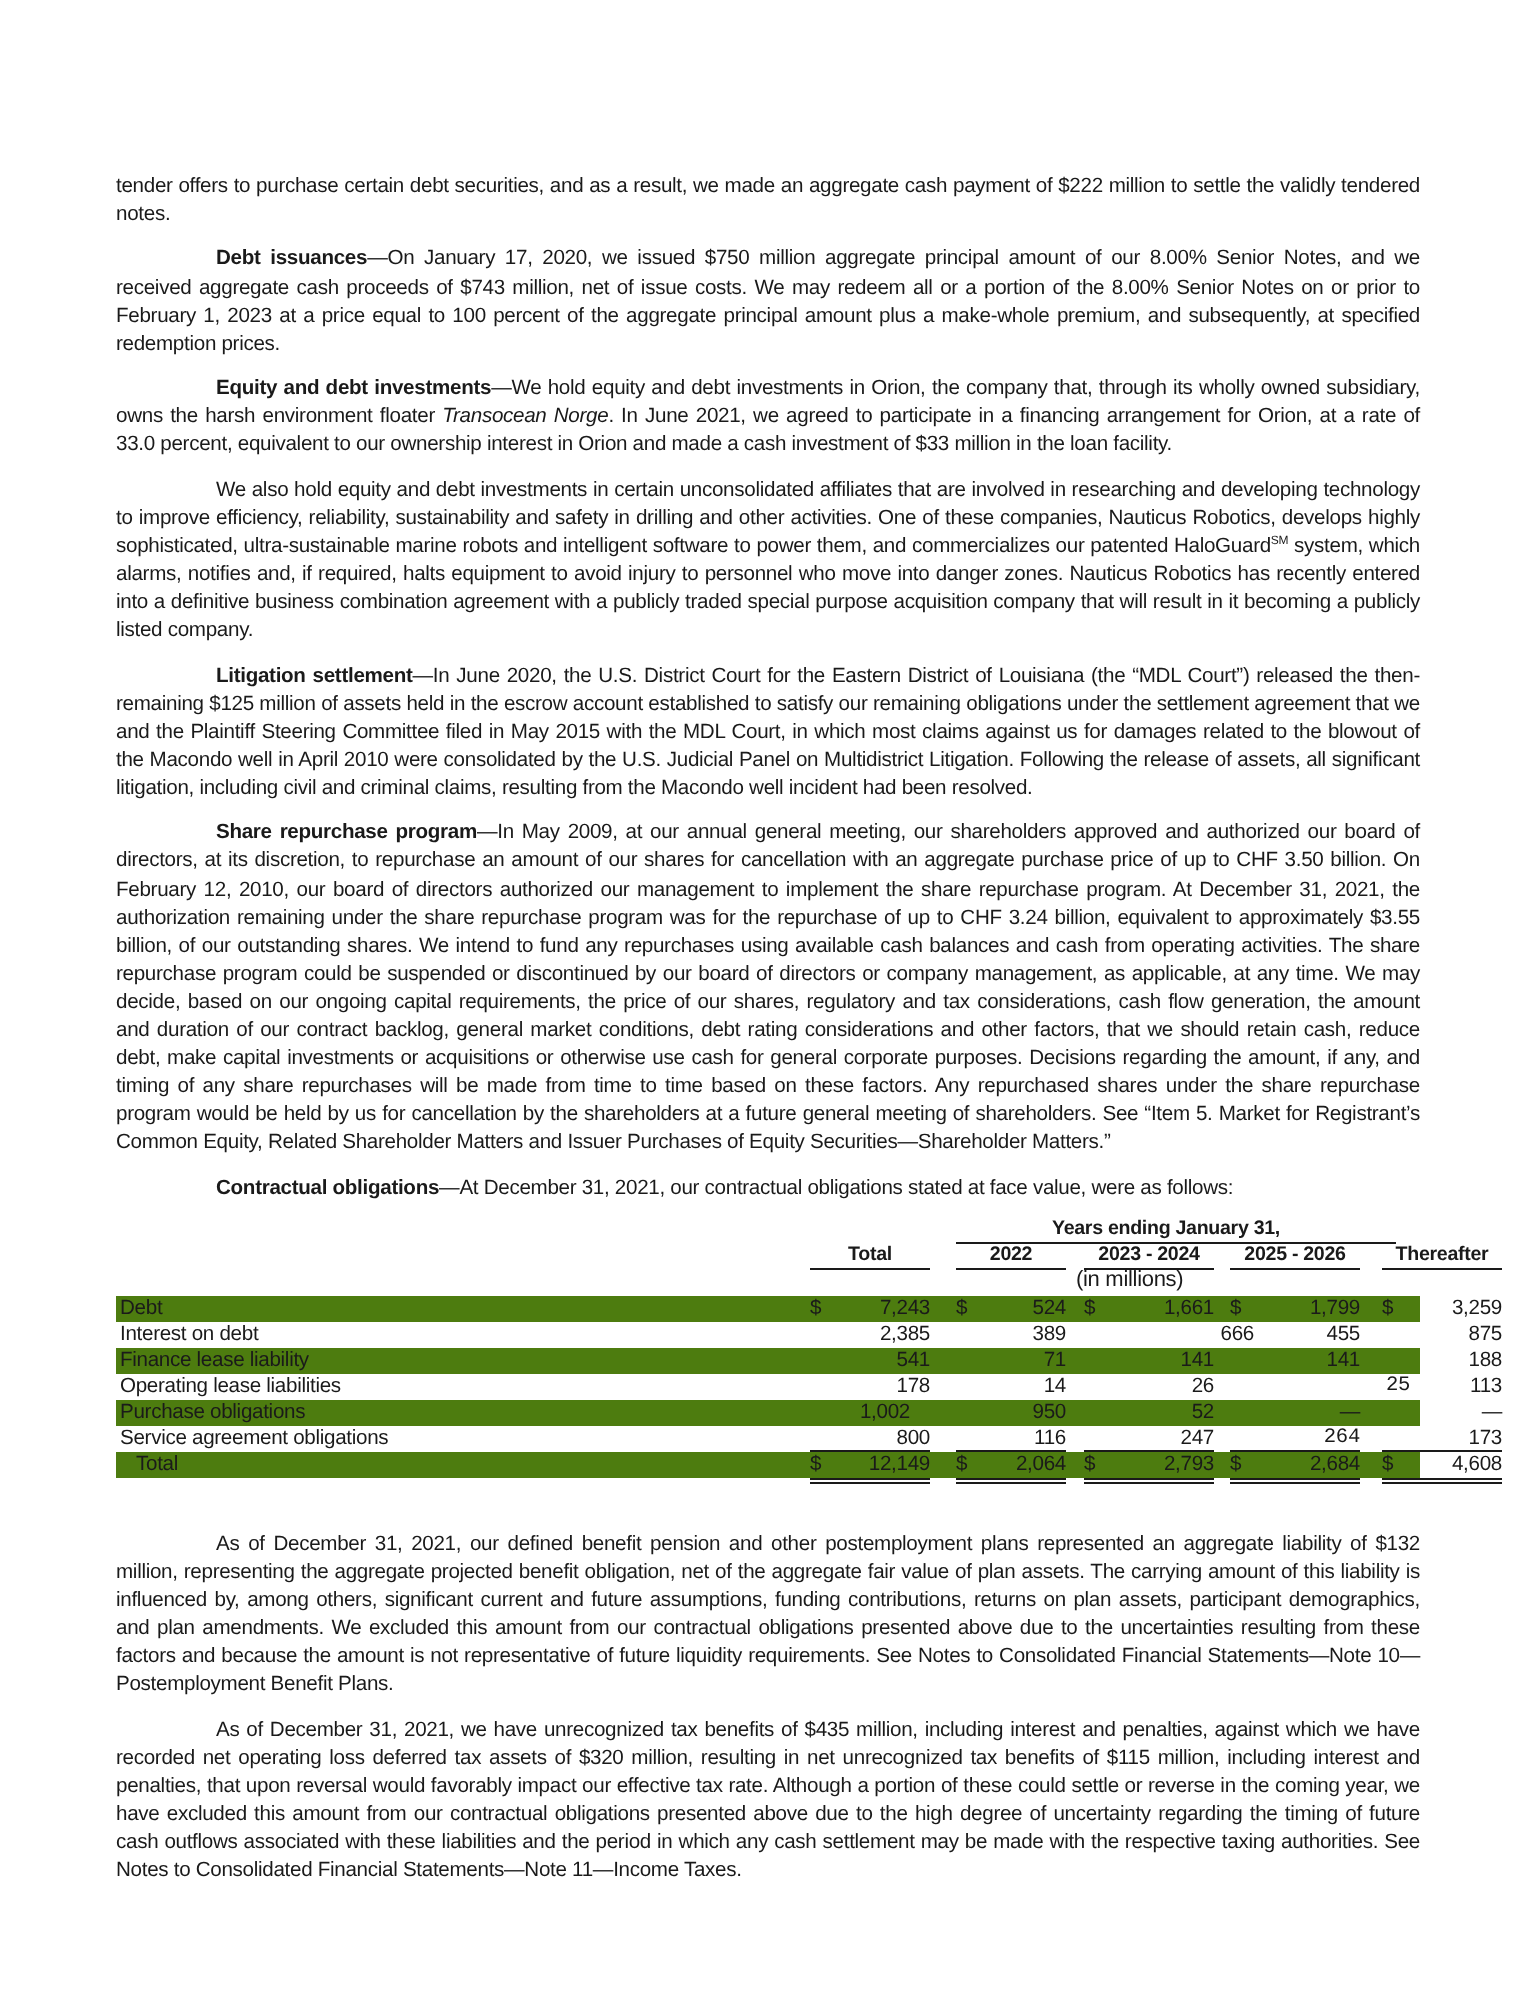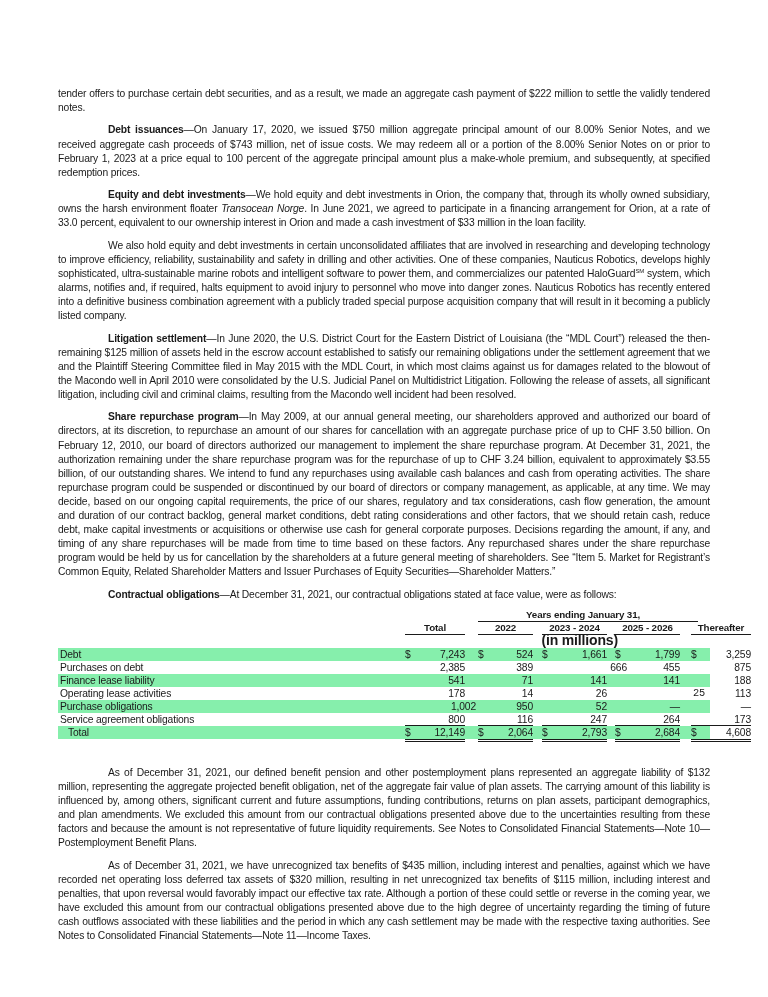--- a/index.html
+++ b/index.html
@@ -17,24 +17,24 @@
   b { font-weight: bold; }
   i { font-style: italic; }
   sup { font-size: 6px; vertical-align: 4px; line-height: 0; }
   #p0 { margin-top: 63px; }
 
   
   .tbl { position: relative; margin-top: 6px; width: 652px; }
   .hdr-group { position: absolute; left: 410px; width: 230px; text-align: center; top: 0; font-weight: bold; font-size: 9.8px; }
   .hdr-group .ul { position: absolute; left: 10px; right: 0; top: 13px; border-top: 1px solid #1a1a1a; }
   .col-hdr { position: absolute; top: 14px; font-weight: bold; text-align: center; font-size: 9.8px; border-bottom: 1px solid #1a1a1a; line-height: 12px; }
-  .units { position: absolute; top: 27px; left: 480px; width: 80px; text-align: right; font-size: 14px; font-weight: bold; line-height: 11px; }
+  .units { position: absolute; top: 27px; left: 480px; width: 80px; text-align: left; font-size: 11px; font-weight: normal; line-height: 11px; }
   .rows { position: absolute; top: 40px; left: 0; width: 652px; }
   .row { position: relative; height: 13px; line-height: 13px; }
-  .row.shade { background: #86efac; }
+  .row.shade { background: #4d7c0f; }
   .row .lbl { position: absolute; left: 2px; }
   .row.total .lbl { left: 10px; }
   .cell { position: absolute; top: 0; height: 13px; }
   .cell .dollar { position: absolute; left: 0; }
   .cell .val { position: absolute; right: 0; text-align: center; }
   .row.pre-total .cell { border-bottom: 1px solid #1a1a1a; height: 12px; }
   .row.total .cell { border-bottom: 3px double #1a1a1a; height: 13px; }
 
   .footer { position: absolute; top: 957px; left: 0; width: 700px; 
     font-family: "Liberation Sans", sans-serif; font-size: 10.3px; color: #1a1a1a; margin-top: 48px; }
@@ -88,21 +88,21 @@
           <div class="cell" style="left: 557px; width: 65px;">
             <span class="dollar">$</span>
             <span class="val">1,799</span>
           </div>
           <div class="cell" style="left: 633px; width: 60px;">
             <span class="dollar">$</span>
             <span class="val">3,259</span>
           </div>
         </div>
         <div class="row">
-          <span class="lbl">Purchases on debt</span>
+          <span class="lbl">Interest on debt</span>
           <div class="cell" style="left: 347px; width: 60px;">
             <span class="val">2,385</span>
           </div>
           <div class="cell" style="left: 420px; width: 55px;">
             <span class="val">389</span>
           </div>
           <div class="cell" style="left: 504px; width: 65px;">
             <span class="val">666</span>
           </div>
           <div class="cell" style="left: 557px; width: 65px;">
@@ -124,40 +124,40 @@
             <span class="val">141</span>
           </div>
           <div class="cell" style="left: 557px; width: 65px;">
             <span class="val">141</span>
           </div>
           <div class="cell" style="left: 633px; width: 60px;">
             <span class="val">188</span>
           </div>
         </div>
         <div class="row">
-          <span class="lbl">Operating lease activities</span>
+          <span class="lbl">Operating lease liabilities</span>
           <div class="cell" style="left: 347px; width: 60px;">
             <span class="val">178</span>
           </div>
           <div class="cell" style="left: 420px; width: 55px;">
             <span class="val">14</span>
           </div>
           <div class="cell" style="left: 484px; width: 65px;">
             <span class="val">26</span>
           </div>
           <div class="cell" style="left: 582px; width: 65px; font-family: Liberation Mono, monospace;">
             <span class="val">25</span>
           </div>
           <div class="cell" style="left: 633px; width: 60px;">
             <span class="val">113</span>
           </div>
         </div>
         <div class="row shade">
           <span class="lbl">Purchase obligations</span>
-          <div class="cell" style="left: 358px; width: 60px;">
+          <div class="cell" style="left: 337px; width: 60px;">
             <span class="val">1,002</span>
           </div>
           <div class="cell" style="left: 420px; width: 55px;">
             <span class="val">950</span>
           </div>
           <div class="cell" style="left: 484px; width: 65px;">
             <span class="val">52</span>
           </div>
           <div class="cell" style="left: 557px; width: 65px;">
             <span class="val">—</span>
@@ -170,21 +170,21 @@
           <span class="lbl">Service agreement obligations</span>
           <div class="cell" style="left: 347px; width: 60px;">
             <span class="val">800</span>
           </div>
           <div class="cell" style="left: 420px; width: 55px;">
             <span class="val">116</span>
           </div>
           <div class="cell" style="left: 484px; width: 65px;">
             <span class="val">247</span>
           </div>
-          <div class="cell" style="left: 557px; width: 65px;">
+          <div class="cell" style="left: 557px; width: 65px; font-family: Liberation Mono, monospace;">
             <span class="val">264</span>
           </div>
           <div class="cell" style="left: 633px; width: 60px;">
             <span class="val">173</span>
           </div>
         </div>
         <div class="row shade total">
           <span class="lbl">Total</span>
           <div class="cell" style="left: 347px; width: 60px;">
             <span class="dollar">$</span>

